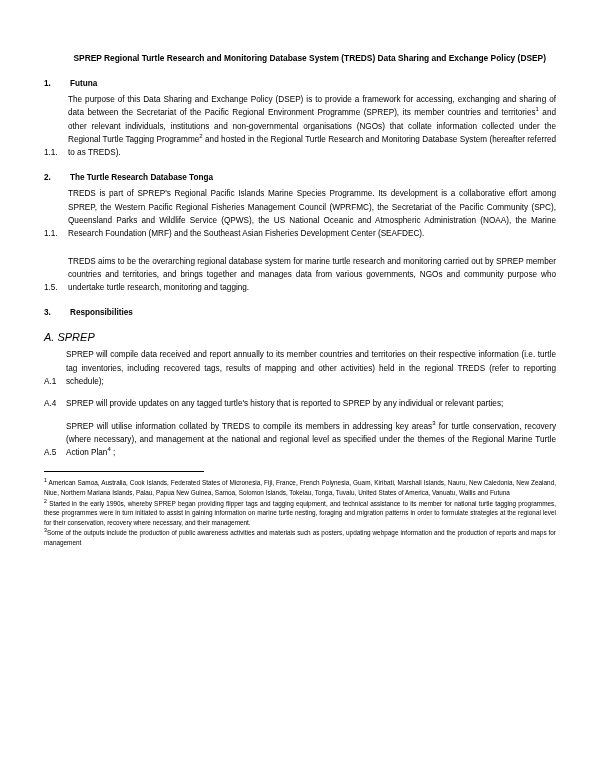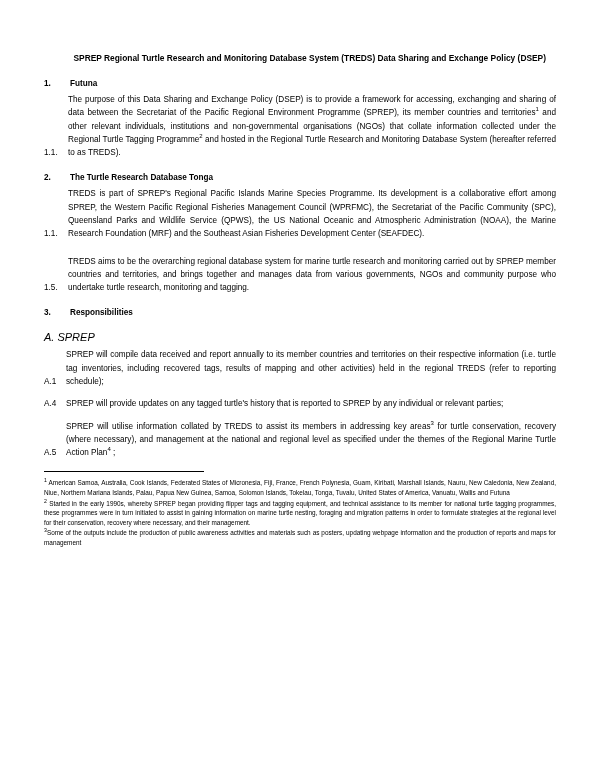--- a/index.html
+++ b/index.html
@@ -136,21 +136,21 @@
   <div class="para">
     <span class="num narrow">A.1</span>
     <span class="txt">SPREP will compile data received and report annually to its member countries and territories on their respective information (i.e. turtle tag inventories, including recovered tags, results of mapping and other activities) held in the regional TREDS (refer to reporting schedule);</span>
   </div>
   <div class="para">
     <span class="num narrow">A.4</span>
     <span class="txt">SPREP will provide updates on any tagged turtle's history that is reported to SPREP by any individual or relevant parties;</span>
   </div>
   <div class="para">
     <span class="num narrow">A.5</span>
-    <span class="txt"><span>SPREP will utilise information collated by TREDS to assist its members in addressing key areas</span><sup>3</sup><span> for turtle conservation, recovery (where necessary), and management at the national and regional level as specified under the themes of the Regional Marine Turtle Action Plan</span><sup>4</sup><span> ;</span></span>
+    <span class="txt"><span>SPREP will utilise information collated by TREDS to compile its members in addressing key areas</span><sup>3</sup><span> for turtle conservation, recovery (where necessary), and management at the national and regional level as specified under the themes of the Regional Marine Turtle Action Plan</span><sup>4</sup><span> ;</span></span>
   </div>
 
   <div class="footnote-rule"></div>
 
   <div class="footnotes">
     <div class="footnote"><span class="fnum">1</span> <span>American Samoa, Australia, Cook Islands, Federated States of Micronesia, Fiji, France, French Polynesia, Guam, Kiribati, Marshall Islands, Nauru, New Caledonia, New Zealand, Niue, Northern Mariana Islands, Palau, Papua New Guinea, Samoa, Solomon Islands, Tokelau, Tonga, Tuvalu, United States of America, Vanuatu, Wallis and Futuna</span></div>
     <div class="footnote"><span class="fnum">2</span> <span>Started in the early 1990s, whereby SPREP began providing flipper tags and tagging equipment, and technical assistance to its member for national turtle tagging programmes, these programmes were in turn initiated to assist in gaining information on marine turtle nesting, foraging and migration patterns in order to formulate strategies at the regional level for their conservation, recovery where necessary, and their management.</span></div>
     <div class="footnote"><span class="fnum">3</span><span>Some of the outputs include the production of public awareness activities and materials such as posters, updating webpage information and the production of reports and maps for management</span></div>
   </div>
 

